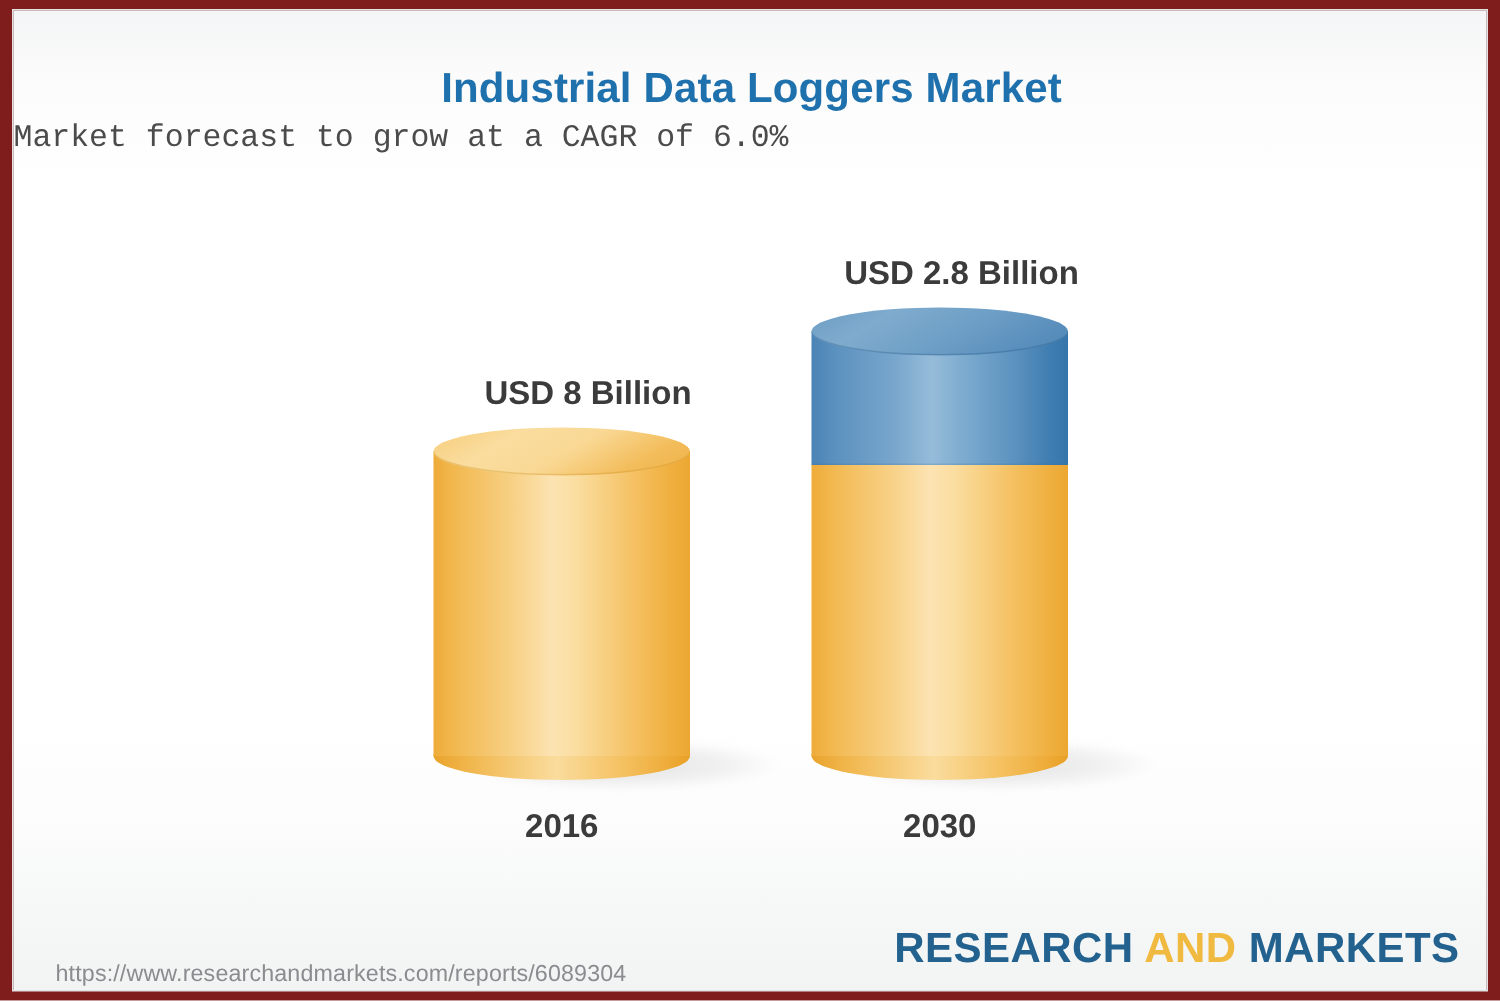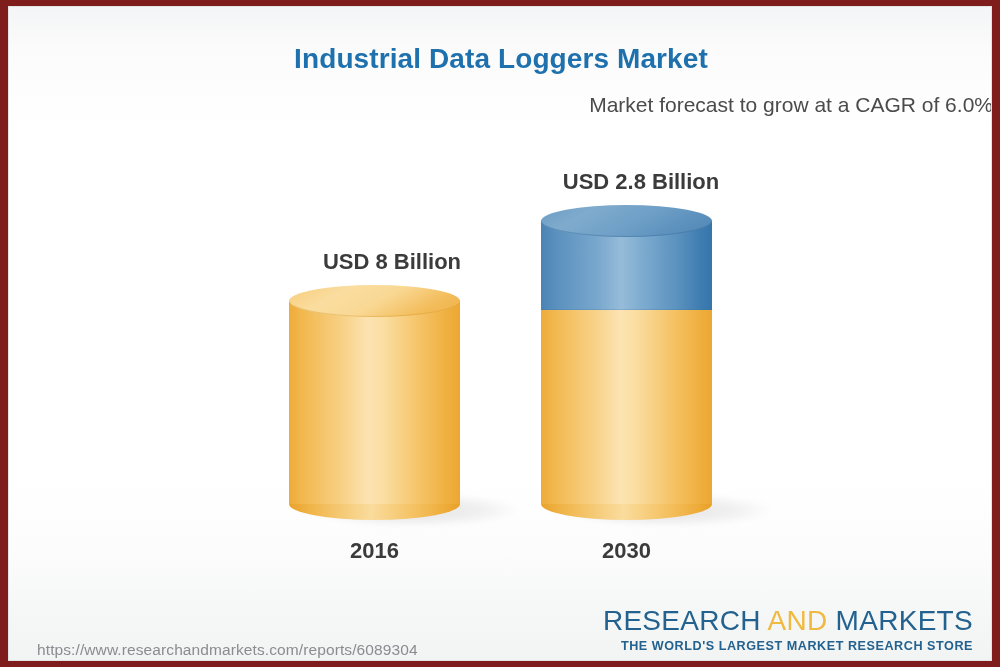--- a/index.html
+++ b/index.html
@@ -50,26 +50,27 @@
     width: 984px;
     text-align: center;
     font-size: 28px;
     font-weight: bold;
     color: #1f71ad;
     letter-spacing: 0.1px;
   }
   .subtitle {
     position: absolute;
     left: 0;
-    top: 86px;
-    width: 984px;
-    text-align: right;
+    top: 74px;
+    width: 984px;
+    text-align: left;
     font-size: 21px;
     font-weight: normal;
     color: #4b4b4b;
+    font-family: Liberation Mono, monospace;
   }
 
   
   .plot {
     position: absolute;
     left: 0;
     top: 0;
     width: 984px;
     height: 655px;
   }
@@ -192,25 +193,26 @@
   }
 
   .logo {
     position: absolute;
     right: 18px;
     top: 600px;
     text-align: right;
   }
   .logo-main {
     font-size: 28px;
-    font-weight: normal;
+    font-weight: bold;
     letter-spacing: 0.3px;
     color: #23628f;
     line-height: 1.0;
     white-space: nowrap;
+    margin-top: 11px;
   }
   .logo-main .and { color: #f0b93f; }
   .logo-tag {
     margin-top: 4px;
     font-size: 12.6px;
     font-weight: bold;
     letter-spacing: 0.55px;
     color: #23628f;
     white-space: nowrap;
   }
@@ -259,17 +261,16 @@
 
         <div class="year-label" style="left:450px; top:531px; width:335px;">2030</div>
       </div>
 
     </div>
 
     <div class="source-url">https://www.researchandmarkets.com/reports/6089304</div>
 
     <div class="logo">
       <div class="logo-main"><span>RESEARCH</span> <span class="and">AND</span> <span>MARKETS</span></div>
-      <div class="logo-tag">THE WORLD'S LARGEST MARKET RESEARCH STORE</div>
     </div>
 
   </div>
 </div>
 
 </body></html>

